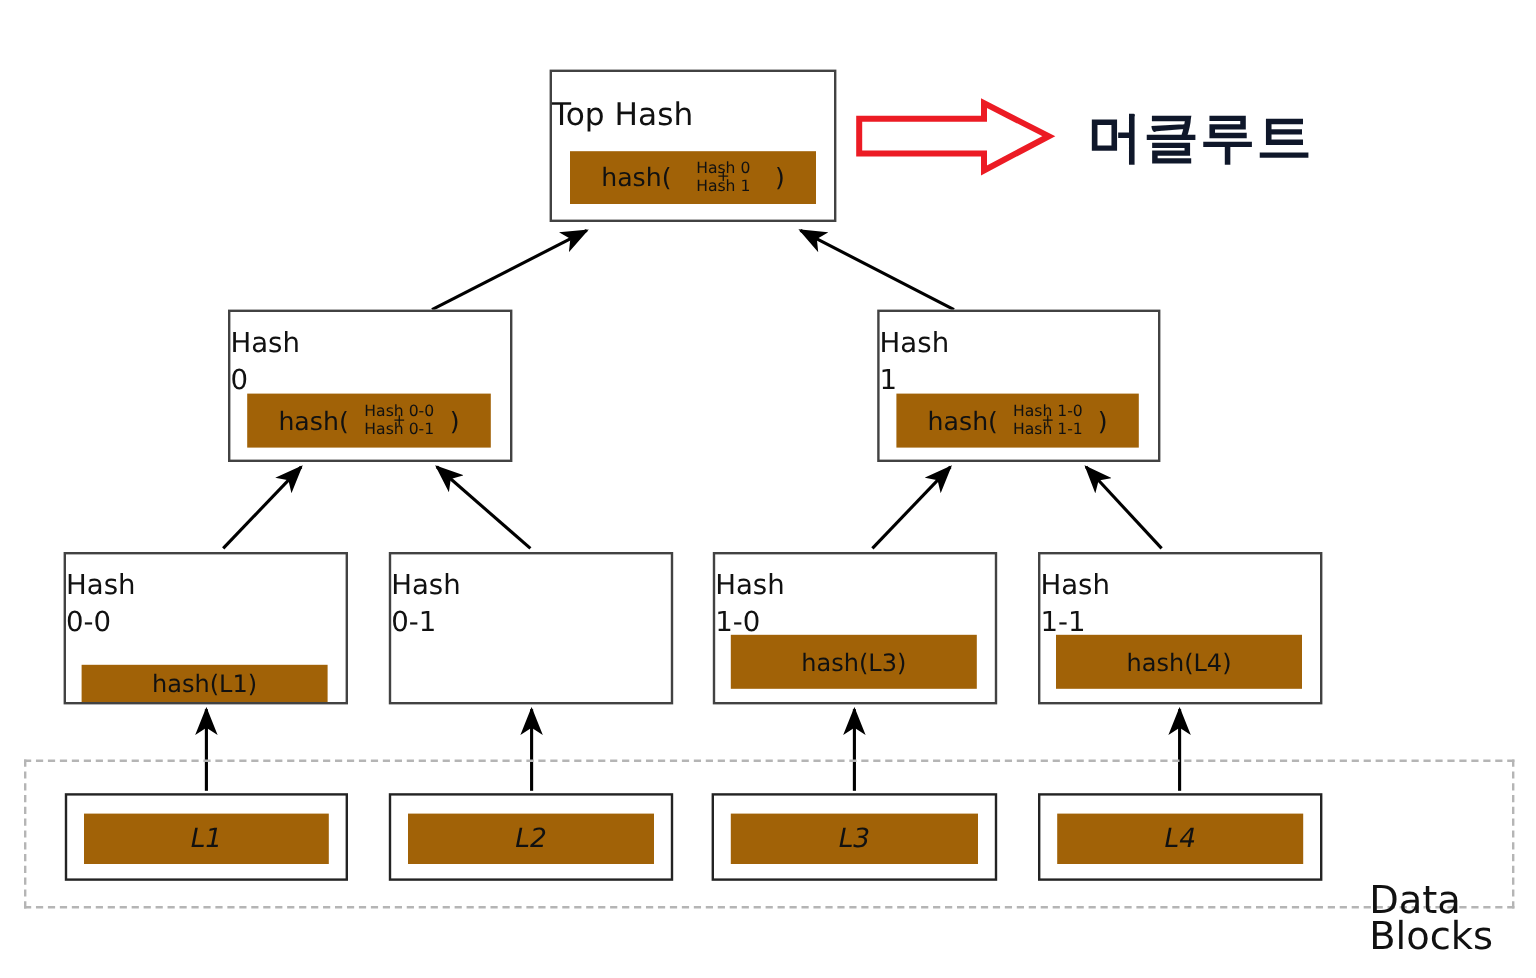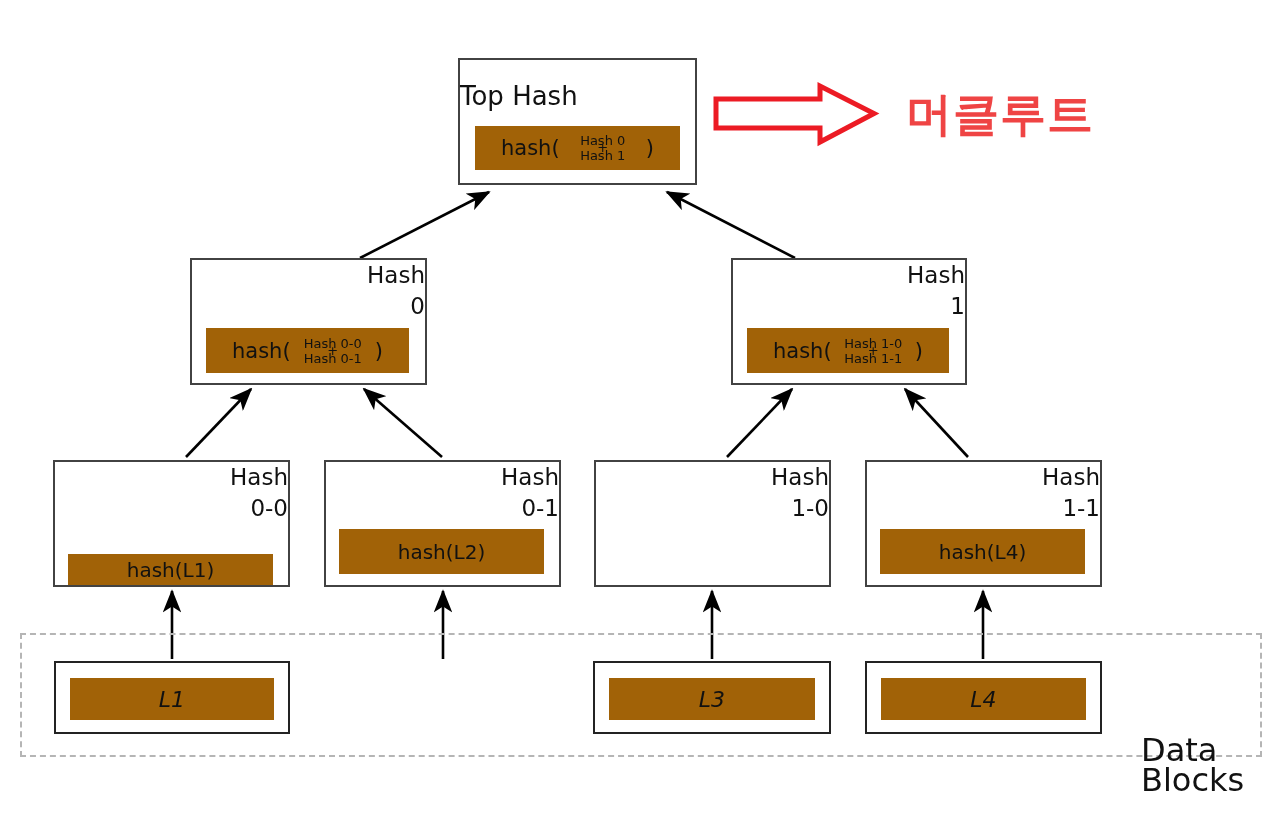--- a/index.html
+++ b/index.html
@@ -11,21 +11,21 @@
   .overlay { position: absolute; left: 0; top: 0; width: 1280px; height: 815px; pointer-events: none; }
 
   .node {
     position: absolute; background: #ffffff;
     border: 2px solid #424242; box-sizing: border-box;
   }
   .node .title {
     text-align: left; font-size: 26px; padding-top: 21px; line-height: 30px;
   }
   .node .title2 {
-    text-align: right; font-size: 23px; line-height: 31px; white-space: pre-line;
+    text-align: left; font-size: 23px; padding-top: 11px; line-height: 31px; white-space: pre-line;
   }
   .chip {
     position: absolute; background: #a16207; box-sizing: border-box;
     display: flex; align-items: center; justify-content: center;
   }
   .chip.composite { justify-content: space-between; padding: 0 26px; }
   .fn-text { font-size: 21px; }
   .stack { text-align: center; font-size: 13px; line-height: 13px; }
   .stack .plus { margin: -4px 0; font-size: 13px; line-height: 10px; }
   .chip .simple { font-size: 20px; }
@@ -40,21 +40,21 @@
   .dashed-region {
     position: absolute; left: 20px; top: 633px; width: 1242px; height: 124px;
     border: 2px dashed #b5b5b5; box-sizing: border-box;
   }
   .datablocks-label {
     position: absolute; left: 1141px; top: 699px;
     font-size: 32px; line-height: 30px; white-space: pre-line; margin-top: 36px;
   }
   .korean-note {
     position: absolute; left: 906px; top: 84px;
-    font-size: 46px; font-weight: bold; color: #ef4444; letter-spacing: 1px;
+    font-size: 46px; font-weight: bold; color: #0f172a; letter-spacing: 1px;
   }
 </style>
 </head>
 <body>
 
 <div class="stage">
 
   <svg class="overlay" width="1280" height="815" viewBox="0 0 1280 815">
     <defs>
       <marker id="ah" viewBox="0 0 10 8" refX="9.2" refY="4" markerWidth="9" markerHeight="7.2" orient="auto" markerUnits="strokeWidth">
@@ -129,41 +129,46 @@
     <div class="title2">Hash
 0-0</div>
     <div class="chip" style="left:13px; right:15px; bottom:0; height:31px;">
       <span class="simple">hash(L1)</span>
     </div>
   </div>
 
   <div class="node" style="left:324px; top:460px; width:237px; height:127px;">
     <div class="title2">Hash
 0-1</div>
-    <div class="chip" style="left:13px; right:15px; bottom:11px; height:45px;">
-      <span class="simple">hash(L2)</span>
-    </div>
   </div>
 
   <div class="node" style="left:594px; top:460px; width:237px; height:127px;">
     <div class="title2">Hash
 1-0</div>
+    <div class="chip" style="left:13px; right:15px; bottom:11px; height:45px;">
+      <span class="simple">hash(L3)</span>
+    </div>
   </div>
 
   <div class="node" style="left:865px; top:460px; width:237px; height:127px;">
     <div class="title2">Hash
 1-1</div>
     <div class="chip" style="left:13px; right:15px; bottom:11px; height:45px;">
       <span class="simple">hash(L4)</span>
     </div>
   </div>
 
   <div class="leaf" style="left:54px; top:661px; width:236px; height:73px;">
     <div class="chip">
         <span class="label">L1</span>
+      </div>
+  </div>
+  <div class="leaf" style="left:324px; top:661px; width:237px; height:73px;">
+    <div class="chip">
+        <span class="label">L2</span>
       </div>
   </div>
   <div class="leaf" style="left:593px; top:661px; width:238px; height:73px;">
     <div class="chip">
         <span class="label">L3</span>
       </div>
   </div>
   <div class="leaf" style="left:865px; top:661px; width:237px; height:73px;">
     <div class="chip">
         <span class="label">L4</span>

